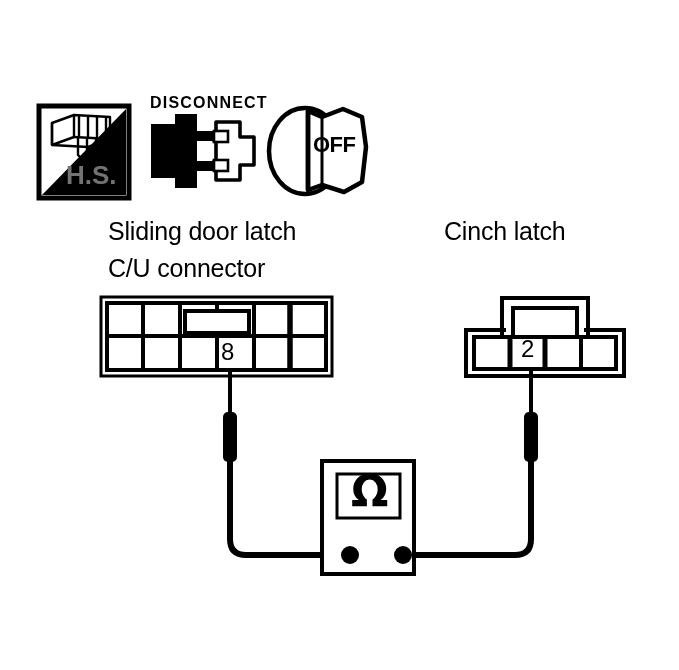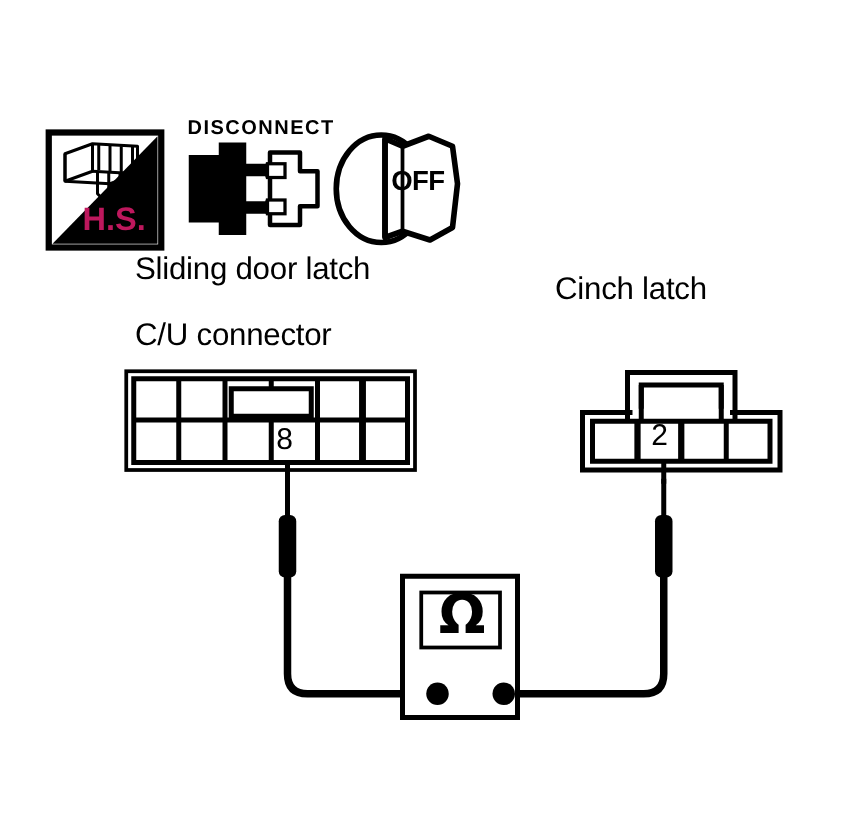--- a/index.html
+++ b/index.html
@@ -50,21 +50,21 @@
     font-weight: 400;
   }
   .disc-word {
     font-size: 16px;
     font-weight: 700;
     letter-spacing: 1.2px;
   }
   .hs-word {
     font-size: 26px;
     font-weight: 700;
-    color: #be185d;
+    color: #737373;
     letter-spacing: 0px;
   }
   .off-word {
     font-size: 22px;
     font-weight: 700;
     letter-spacing: -0.5px;
   }
   .omega-glyph {
     font-size: 44px;
     font-weight: 700;
@@ -187,21 +187,21 @@
     </g>
 
   </svg>
 
   <div class="lbl disc-word" style="left:150px; top:68px;">DISCONNECT</div>
 
   <div class="lbl hs-word" style="left:66px; top:135px;">H.S.</div>
 
   <div class="lbl off-word" style="left:313px; top:107px;">OFF</div>
 
-  <div class="lbl title-line" style="left:108px; top:176px;">Sliding door latch</div>
+  <div class="lbl title-line" style="left:108px; top:192px;">Sliding door latch</div>
   <div class="lbl title-line" style="left:108px; top:229px;">C/U connector</div>
 
   <div class="lbl title-line" style="left:444px; top:192px;">Cinch latch</div>
 
   <div class="lbl pin-num" style="left:221px; top:313px;">8</div>
   <div class="lbl pin-num" style="left:521px; top:310px;">2</div>
 
   <div class="lbl omega-glyph" style="left:351px; top:443px;">Ω</div>
 
 

